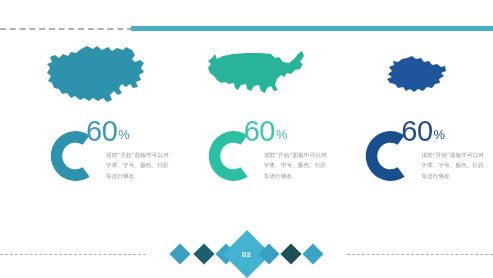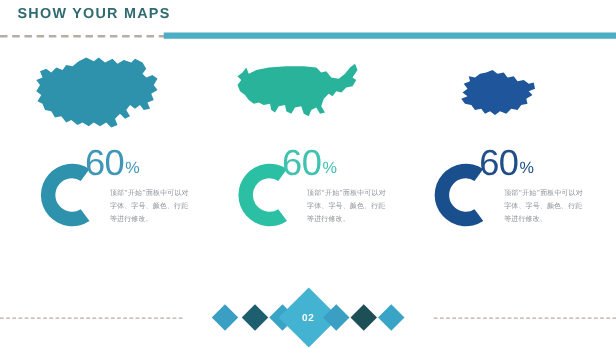--- a/index.html
+++ b/index.html
@@ -56,20 +56,21 @@
   }
 
   
   .columns {
     position: absolute;
     left: 0;
     top: 38px;
     width: 473px;
     height: 190px;
     display: flex;
+    padding-left: 18px;
   }
   .column {
     position: relative;
     width: 164.33px;
     height: 100%;
   }
 
   .map-wrap {
     position: absolute;
     left: 0;
@@ -175,21 +176,20 @@
     font-weight: 700;
     letter-spacing: 0.4px;
   }
 </style>
 </head>
 <body>
 
 <div class="slide">
 
   <div class="header">
-    <div class="slide-title">SHOW YOUR MAPS</div>
     <div class="rule-dashed"></div>
     <div class="rule-solid"></div>
   </div>
 
   <div class="columns">
 
     <div class="column">
       <div class="map-wrap">
         <svg width="120" height="66" viewBox="0 0 120 66">
           <path id="map-shape-0" fill="#2f92ad" d="M41,6 L47,3 L53,6 L57,3 L62,7 L68,4 L72,8 L77,5 L83,7 L86,4 L92,7 L95,12 L92,16 L95,19 L100,17 L104,20 L101,25 L104,29 L99,32 L101,37 L96,39 L98,44 L93,45 L90,41 L86,44 L82,41 L79,45 L82,50 L78,52 L74,48 L70,52 L72,57 L67,59 L63,55 L58,58 L53,55 L49,58 L44,55 L40,57 L35,53 L31,55 L27,50 L22,51 L19,46 L14,45 L12,40 L8,38 L11,33 L7,30 L10,25 L7,21 L12,19 L10,14 L15,12 L19,15 L23,11 L28,13 L31,9 L36,10 Z"></path>

